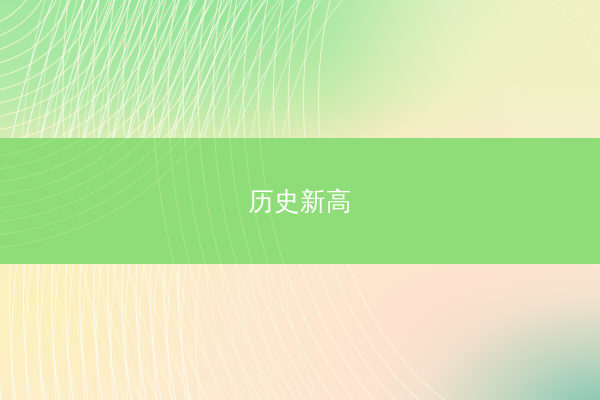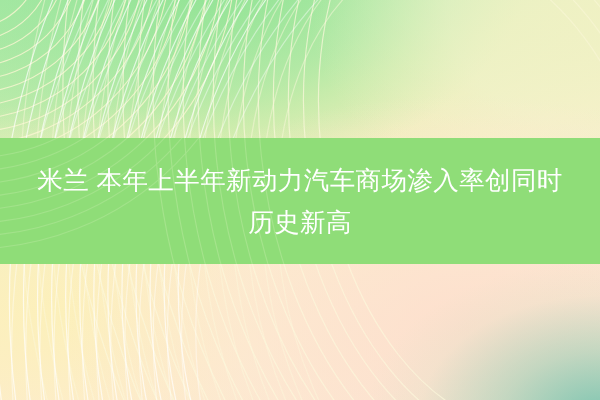--- a/index.html
+++ b/index.html
@@ -227,18 +227,17 @@
           <ellipse cx="330" cy="400" rx="295" ry="426"></ellipse>
           <ellipse cx="330" cy="400" rx="310" ry="444"></ellipse>
           <ellipse cx="330" cy="400" rx="325" ry="462"></ellipse>
           <ellipse cx="330" cy="400" rx="340" ry="480"></ellipse>
           <ellipse cx="330" cy="400" rx="355" ry="498"></ellipse>
         </g>
       </svg>
     </div>
 
     <div class="headline">
-      <div class="headline-line">米兰 本年上半年新动力汽车商场渗入率创同时</div>
       <div class="headline-line">历史新高</div>
     </div>
   </div>
 
 </div>
 
 </body></html>

